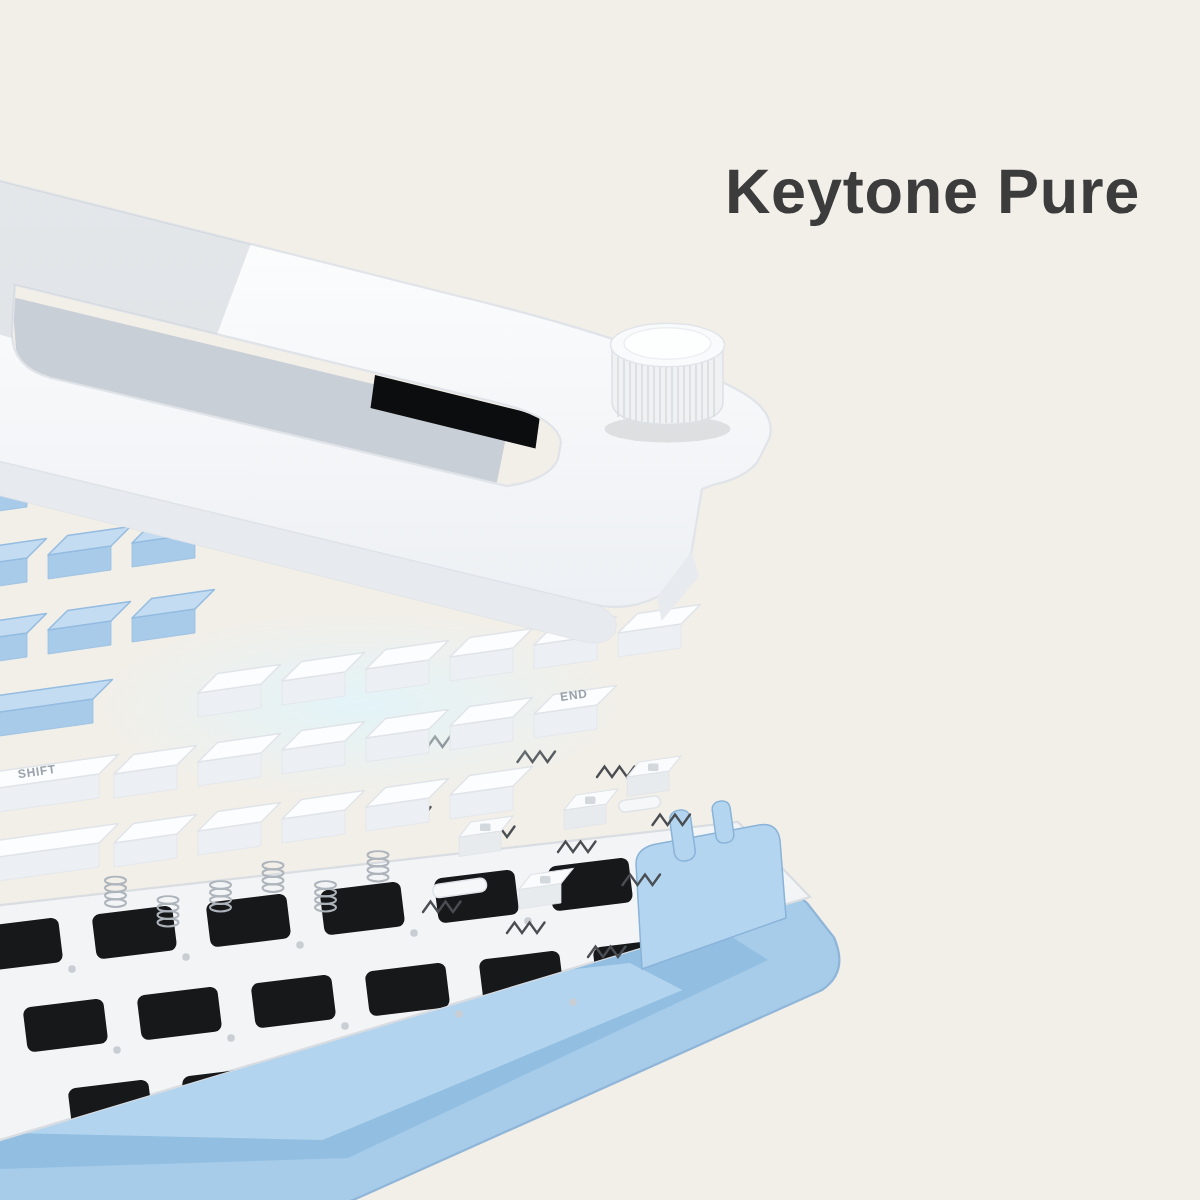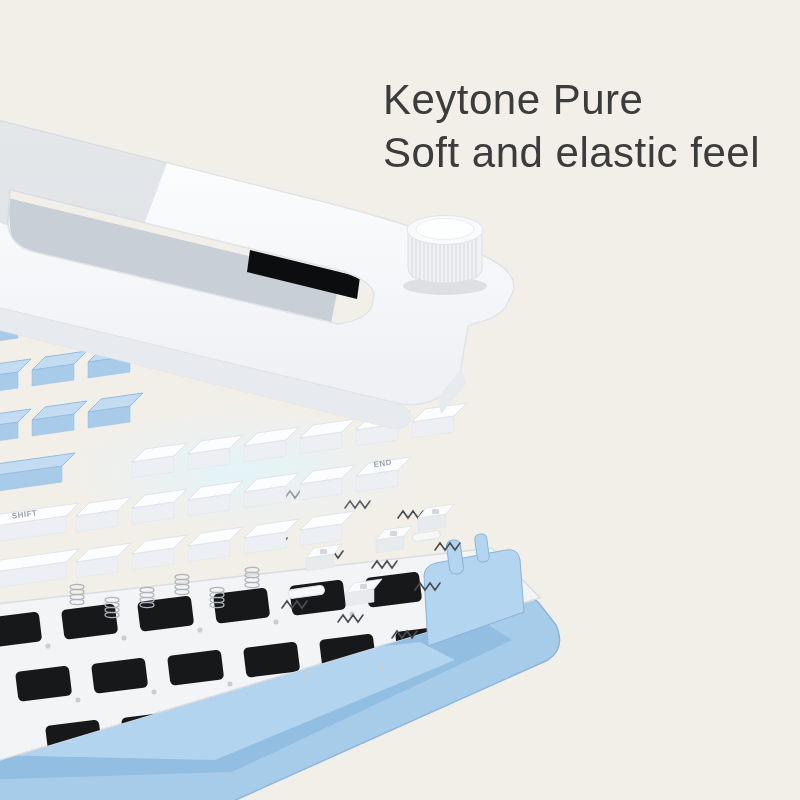--- a/index.html
+++ b/index.html
@@ -1,19 +1,19 @@
 <!DOCTYPE html>
 <html style="--c-background: #f2efe9; --c-heading_text: #3c3c3c; --c-case_blue: #a7cce9; --c-case_blue_deep: #92bee2; --c-case_blue_wall: #b3d5f0; --c-plate: #f2f4f6; --c-plate_edge: #d9dde2; --c-socket: #17181a; --c-wire: #4a4d52; --c-spring: #aeb4bb; --c-keycap_white_top: #fcfdfe; --c-keycap_white_front: #eceff3; --c-keycap_blue_top: #c3dcf2; --c-keycap_blue_front: #a9cbea; --c-frame_light: #ffffff; --c-frame_shadow: #e7eaee; --c-frame_inner: #c9cfd6; --c-screen_black: #0c0d0e; --c-knob_body: #eff1f3; --c-knob_top: #f8fafb; --c-glow: #e2f4f9;"><head>
 <meta charset="utf-8">
 <style>
   html,body{margin:0;padding:0;}
   body{background:#f2efe9;font-family:"Liberation Sans",sans-serif;}
   .stage{position:relative;width:800px;height:800px;overflow:hidden;background:var(--c-background,#f2efe9);}
-  .heading{position:absolute;top:74px;right:40px;text-align:left;color:var(--c-heading_text,#3c3c3c);
-           font-weight:400;font-size:42px;line-height:1.26;letter-spacing:.5px;}
+  .heading{position:absolute;top:102px;right:40px;text-align:right;color:var(--c-heading_text,#3c3c3c);
+           font-weight:700;font-size:42px;line-height:1.26;letter-spacing:.5px;}
   svg{position:absolute;left:0;top:0;}
 
   
   .white-cap{--top:var(--c-keycap_white_top,#fcfdfe);--front:var(--c-keycap_white_front,#eceff3);--edge:#e0e4e9;}
   .blue-cap{--top:var(--c-keycap_blue_top,#c3dcf2);--front:var(--c-keycap_blue_front,#a9cbea);--edge:#93bce0;}
   .f-top{fill:var(--top);stroke:var(--edge);stroke-width:1;stroke-linejoin:round;}
   .f-front{fill:var(--front);stroke:var(--edge);stroke-width:.5;}
 
   .socket{fill:var(--c-socket,#17181a);}
   .zig{stroke:var(--c-wire,#4a4d52);fill:none;stroke-width:1.6;stroke-linecap:round;}
@@ -210,16 +210,15 @@
       <ellipse cx="445" cy="286" rx="42" ry="9" fill="#000000" opacity=".09"></ellipse>
       <path d="M408 232 L482 232 L482 268 Q482 282 445 283 Q408 282 408 268 Z" fill="var(--c-knob_body,#eff1f3)" stroke="#dde1e5" stroke-width="1"></path>
       <path stroke="#d7dadd" stroke-width="1" fill="none" d="M412 238 V278 M416 238 V279 M420 238 V280 M424 238 V281 M428 238 V281 M432 238 V282 M436 238 V282 M440 238 V282 M444 238 V282 M448 238 V282 M452 238 V282 M456 238 V282 M460 238 V281 M464 238 V281 M468 238 V280 M472 238 V279 M476 238 V278"></path>
       <ellipse cx="445" cy="230" rx="38" ry="14.5" fill="var(--c-knob_top,#f8fafb)" stroke="#e1e4e8"></ellipse>
       <ellipse cx="445" cy="229" rx="29" ry="10.5" fill="#fdfefe" stroke="#eceff2"></ellipse>
     </g>
   </svg>
 
   <div class="heading">
     <div>Keytone Pure</div>
-    <div>Soft and elastic feel</div>
   </div>
 
 </div>
 
 </body></html>

